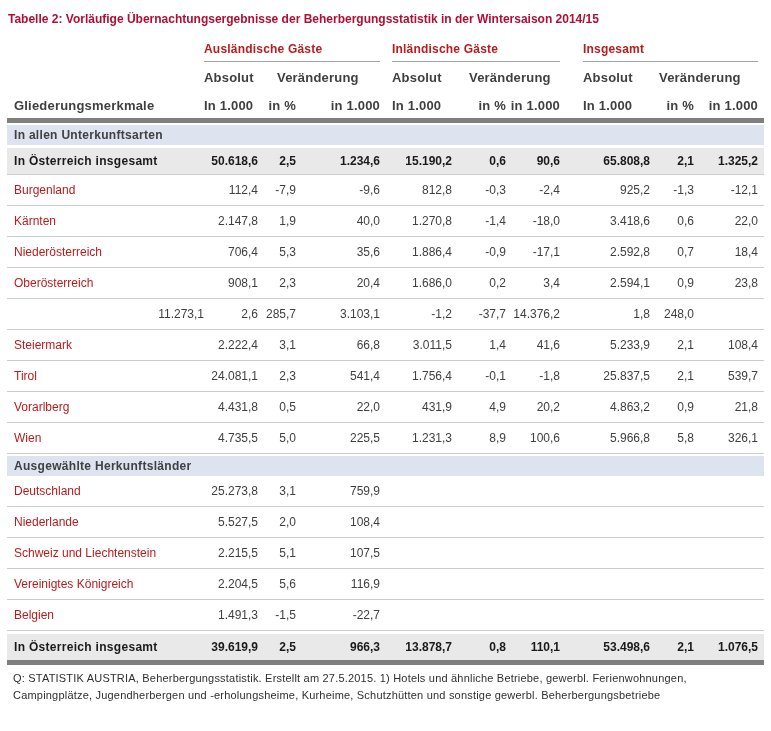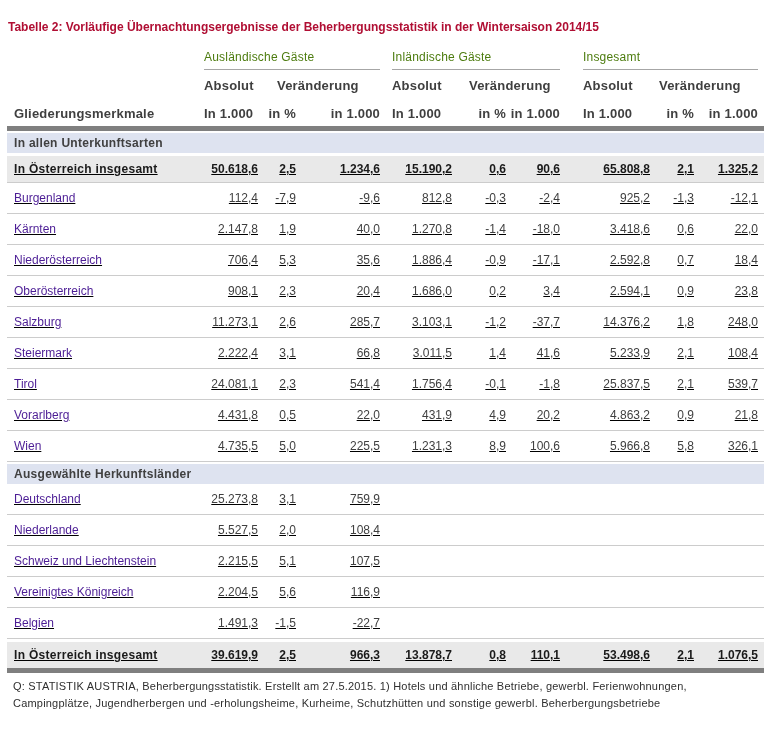--- a/index.html
+++ b/index.html
@@ -1,23 +1,23 @@
 <!DOCTYPE html>
 <html><head>
 <meta charset="utf-8">
 <style>
   html,body{margin:0;padding:0;background:#fff;}
   body{width:771px;height:731px;overflow:hidden;font-family:"Liberation Sans",sans-serif;}
-  .page{box-sizing:border-box;width:771px;height:731px;padding:20px 7px 0 7px;background:#fff;}
+  .page{box-sizing:border-box;width:771px;height:731px;padding:12px 7px 0 7px;background:#fff;}
   .title{font-size:12px;font-weight:bold;color:#b00e33;padding-left:1px;margin:0 0 12px 0;letter-spacing:0px;}
   
   .grid{display:grid;grid-template-columns:197px 54px 38px 84px 72px 54px 54px 90px 44px 64px;padding-right:6px;}
   
   .hdrA{height:24px;align-items:end;}
-  .grp{font-weight:normal;font-size:12px;color:#4d7c0f;border-bottom:1px solid #a6a6a6;padding-bottom:5px;letter-spacing:0.2px;}
+  .grp{font-weight:bold;font-size:12px;color:#b91c1c;border-bottom:1px solid #a6a6a6;padding-bottom:5px;letter-spacing:0.2px;}
   .g1{grid-column:2/5;}
   .g2{grid-column:5/8;margin-left:12px;}
   .g3{grid-column:8/11;margin-left:23px;}
   .hdrB{height:30px;align-items:center;}
   .hdrC{height:26px;align-items:end;}
   .hc{font-weight:bold;font-size:13px;color:#3f3f3f;letter-spacing:0.2px;}
   .hdrC .hc{padding-bottom:5px;}
   .abs1{grid-column:2;}
   .abs2{grid-column:5;padding-left:12px;}
   .abs3{grid-column:8;padding-left:23px;}
@@ -32,22 +32,22 @@
   .pct2{grid-column:6;text-align:right;}
   .pct3{grid-column:9;text-align:right;}
   .th1{grid-column:4;text-align:right;}
   .th2{grid-column:7;text-align:right;}
   .th3{grid-column:10;text-align:right;}
   
   .bar{height:5px;background:#7f7f7f;}
   .band{height:20px;margin-top:2px;background:#dee3f0;display:flex;align-items:center;padding-left:7px;font-size:12px;font-weight:bold;color:#404040;letter-spacing:0.3px;}
   .band sup{font-size:8px;font-weight:bold;margin-left:2px;position:relative;top:-1px;}
   
-  .tr{height:30px;border-bottom:1px solid #ccc;align-items:center;font-size:12px;text-decoration:underline;}
-  .lab{color:#4c1d95;padding-left:7px;}
+  .tr{height:30px;border-bottom:1px solid #ccc;align-items:center;font-size:12px;}
+  .lab{color:#b91c1c;padding-left:7px;}
   .n{text-align:right;color:#3f3f3f;}
   .total{height:26px;background:#e9e9e9;border-top:3px solid #fff;border-bottom:1px solid #ccc;font-weight:bold;}
   .total .lab{color:#1a1a1a;letter-spacing:0.3px;}
   .total .n{color:#1a1a1a;}
   .total.nb{border-bottom:none;}
   .footer{margin-top:5px;padding-left:6px;padding-right:12px;font-size:11px;line-height:17px;color:#2f2f2f;letter-spacing:0.2px;}
 </style>
 </head>
 <body>
 
@@ -150,21 +150,20 @@
         <div class="n">20,4</div>
         <div class="n">1.686,0</div>
         <div class="n">0,2</div>
         <div class="n">3,4</div>
         <div class="n">2.594,1</div>
         <div class="n">0,9</div>
         <div class="n">23,8</div>
       </div>
 
       <div class="grid tr">
-        <div class="lab">Salzburg</div>
         <div class="n">11.273,1</div>
         <div class="n">2,6</div>
         <div class="n">285,7</div>
         <div class="n">3.103,1</div>
         <div class="n">-1,2</div>
         <div class="n">-37,7</div>
         <div class="n">14.376,2</div>
         <div class="n">1,8</div>
         <div class="n">248,0</div>
       </div>

